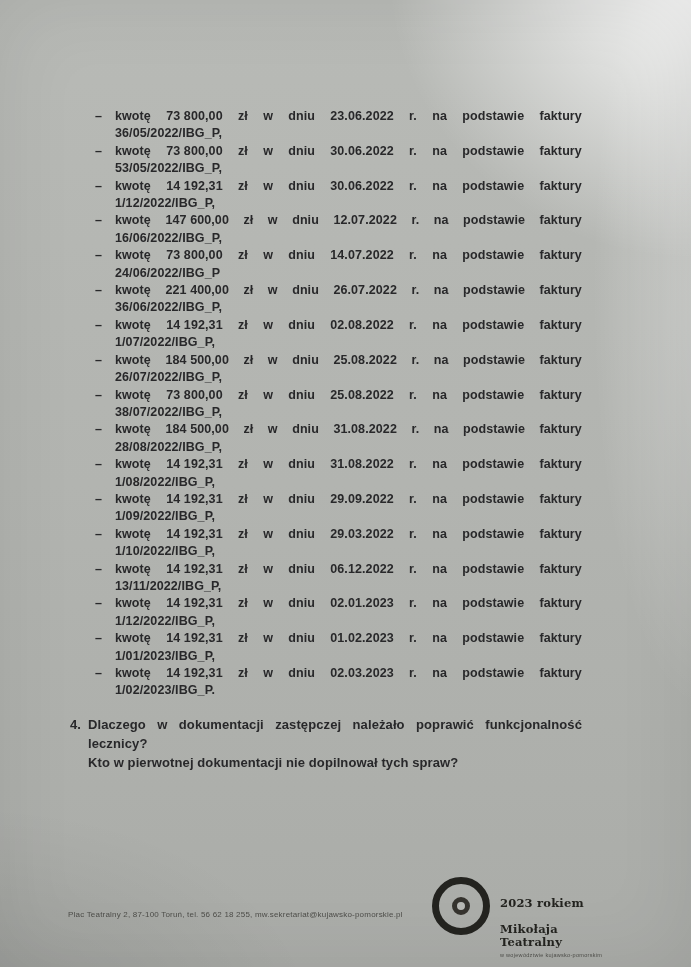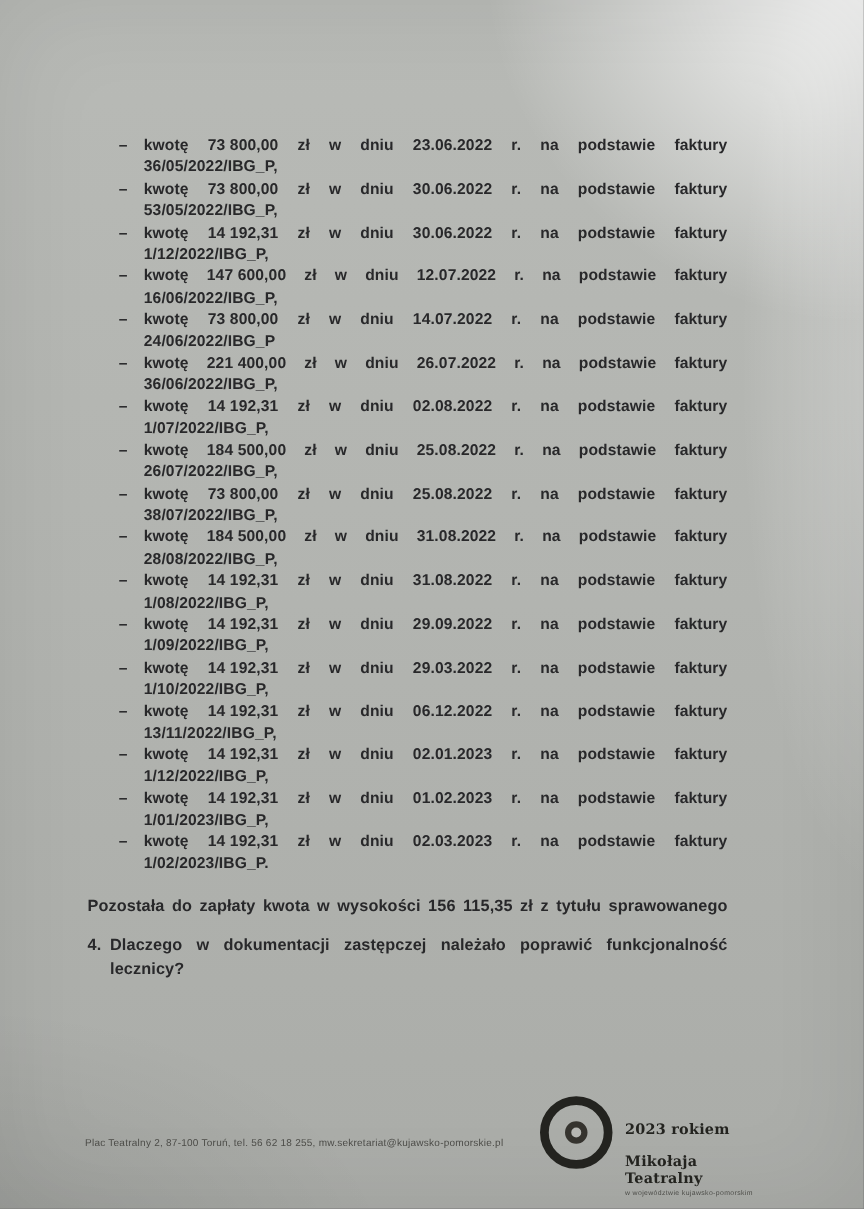--- a/index.html
+++ b/index.html
@@ -355,26 +355,26 @@
           <span>r.</span>
           <span>na</span>
           <span>podstawie</span>
           <span>faktury</span>
         </span>
         <span class="p-line2">1/02/2023/IBG_P.</span>
       </li>
     </ul>
 
     <div class="para remaining">
-      <div class="jl">Pozostała do zapłaty kwota w wysokości 156 115,35 zł z tytułu sprawowanego</div>
     </div>
 
     <div class="para question">
       <span class="q-num">4.</span>
       <div class="jl">Dlaczego w dokumentacji zastępczej należało poprawić funkcjonalność lecznicy?</div>
+      <div>Kto w pierwotnej dokumentacji nie dopilnował tych spraw?</div>
     </div>
 
 
   </div>
 
   <div class="footer-address">Plac Teatralny 2, 87-100 Toruń, tel. 56 62 18 255, mw.sekretariat@kujawsko-pomorskie.pl</div>
 
   <div class="logo">
     <div class="logo-inner"></div>
   </div>

